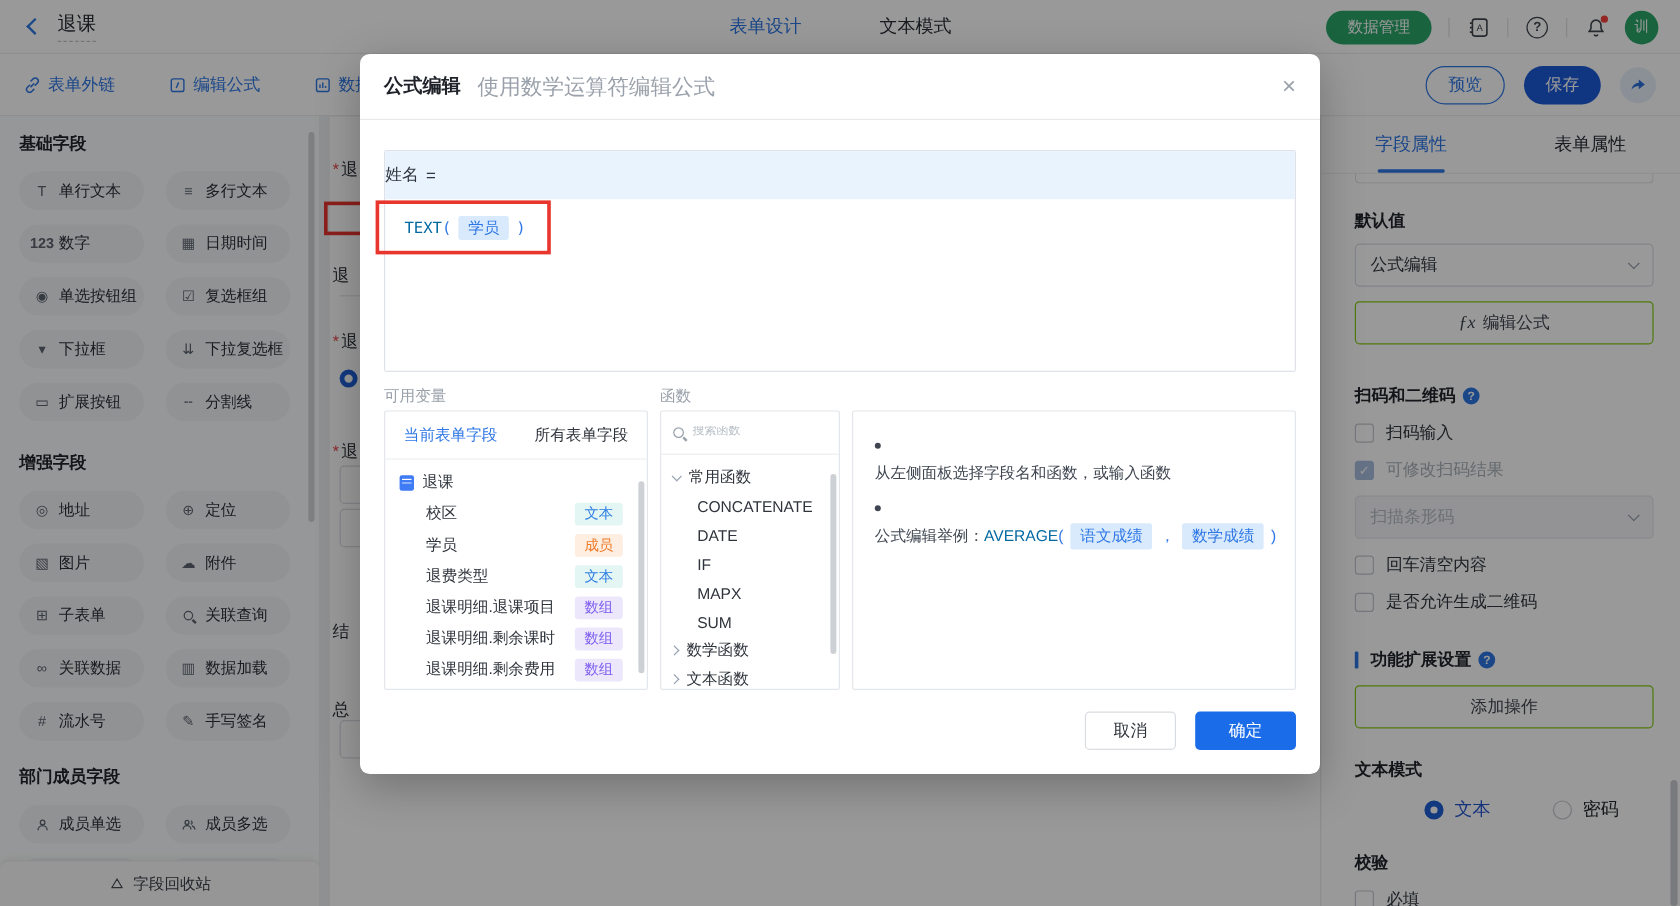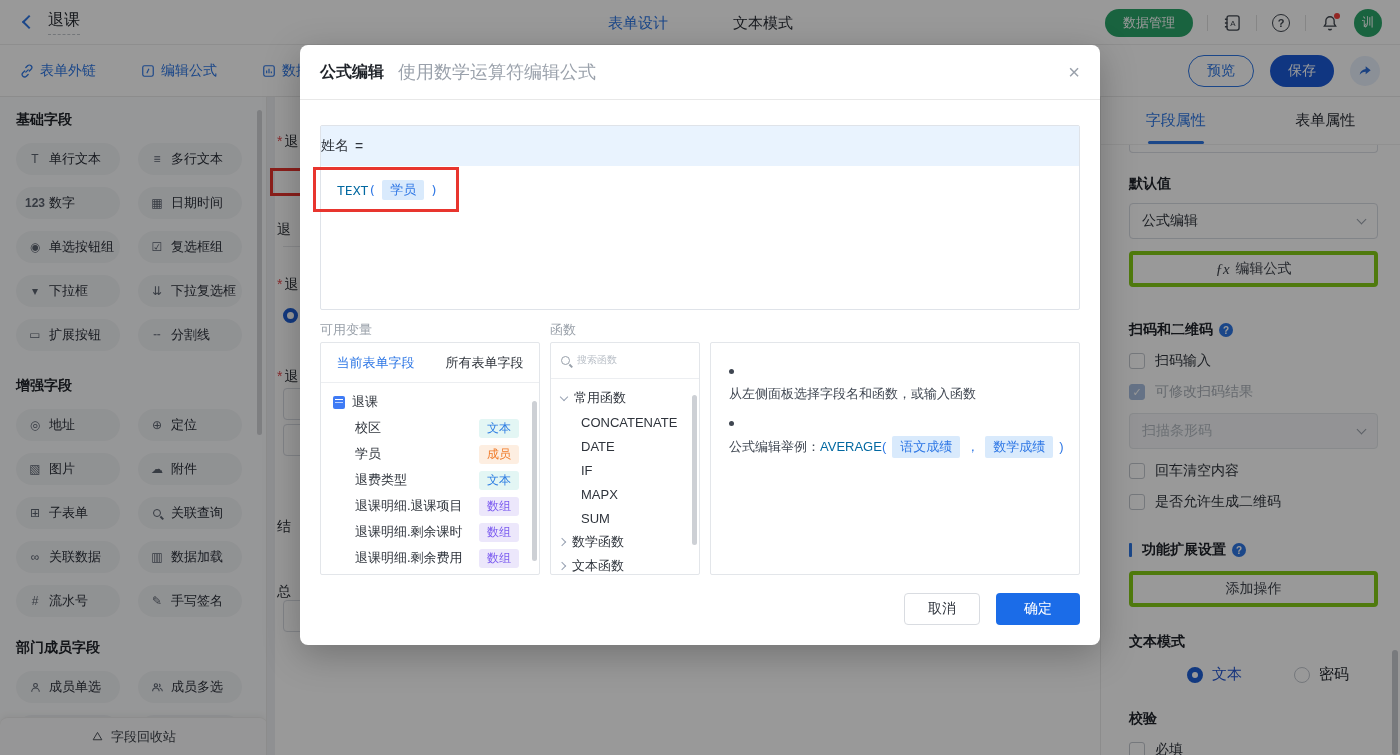--- a/index.html
+++ b/index.html
@@ -60,21 +60,21 @@
   .rp-tab.active { color:#2e77e5; }
   .rp-underline { position:absolute; left:calc(25% - 28px); bottom:0; width:56px; height:3px; background:#2e77e5; border-radius:2px; }
   .rp-body { padding:0 22px 0 28px; }
   .rp-sliver { height:8px; border:1px solid #dcdfe6; border-top:none; border-radius:0 0 4px 4px; }
   .rp-h { margin-top:22px; font-size:14px; font-weight:bold; color:#20242b; display:flex; align-items:center; gap:6px; }
   .q-badge { width:14px; height:14px; border-radius:50%; background:#2e77e5; color:#fff; font-size:10px; font-weight:bold; display:flex; align-items:center; justify-content:center; }
   .blue-bar { width:3px; height:14px; background:#2e77e5; border-radius:1px; margin-right:4px; }
   .rp-select { margin-top:10px; height:36px; border:1px solid #d8dce3; border-radius:4px; display:flex; align-items:center; padding:0 12px; font-size:14px; color:#2f343c; justify-content:space-between; cursor:pointer; }
   .caret { width:7px; height:7px; border-right:1.5px solid #9aa1ab; border-bottom:1.5px solid #9aa1ab; transform:rotate(45deg); margin-top:-4px; }
   .rp-select.disabled { background:#f5f6f8; border-color:#e3e6ea; color:#b4bac2; cursor:default; }
-  .rp-btn { margin-top:12px; height:36px; border:4px solid #84cc16; border-radius:4px; background:#fff; display:flex; align-items:center; justify-content:center; gap:6px; font-size:14px; color:#40454e; cursor:pointer; }
+  .rp-btn { margin-top:12px; height:36px; border:1px solid #84cc16; border-radius:4px; background:#fff; display:flex; align-items:center; justify-content:center; gap:6px; font-size:14px; color:#40454e; cursor:pointer; }
   .fx { font-family:"Liberation Serif",serif; font-style:italic; font-size:15px; }
   .cb-row { margin-top:13px; display:flex; align-items:center; gap:10px; font-size:14px; color:#2f343c; cursor:pointer; }
   .cb { width:16px; height:16px; border:1.5px solid #c3c8cf; border-radius:3px; background:#fff; flex:none; }
   .cb.checked-dis { background:#a9bfdf; border-color:#a9bfdf; color:#fff; font-size:11px; display:flex; align-items:center; justify-content:center; }
   .cb-row.dis { color:#aab0b8; }
   .radio-row { margin-top:14px; display:flex; align-items:center; gap:52px; padding-left:58px; font-size:15px; }
   .radio-opt { display:flex; align-items:center; gap:9px; cursor:pointer; }
   .rad { width:16px; height:16px; border-radius:50%; border:1.5px solid #c3c8cf; background:#fff; flex:none; }
   .rad.sel { border:5px solid #1e5fd6; }
   .radio-opt.sel-label { color:#2456d0; }

